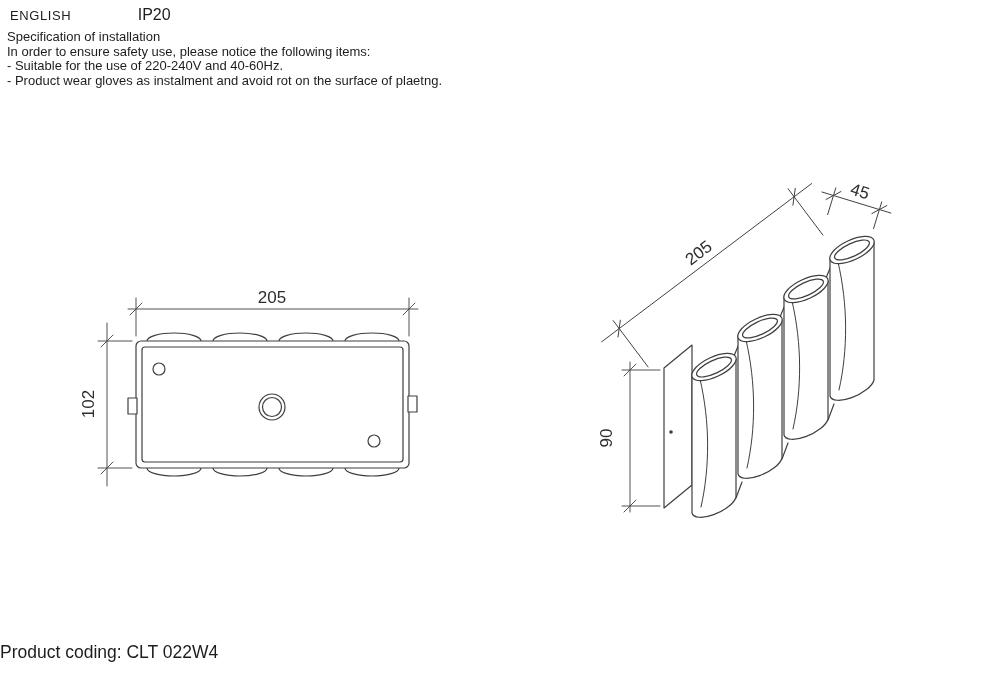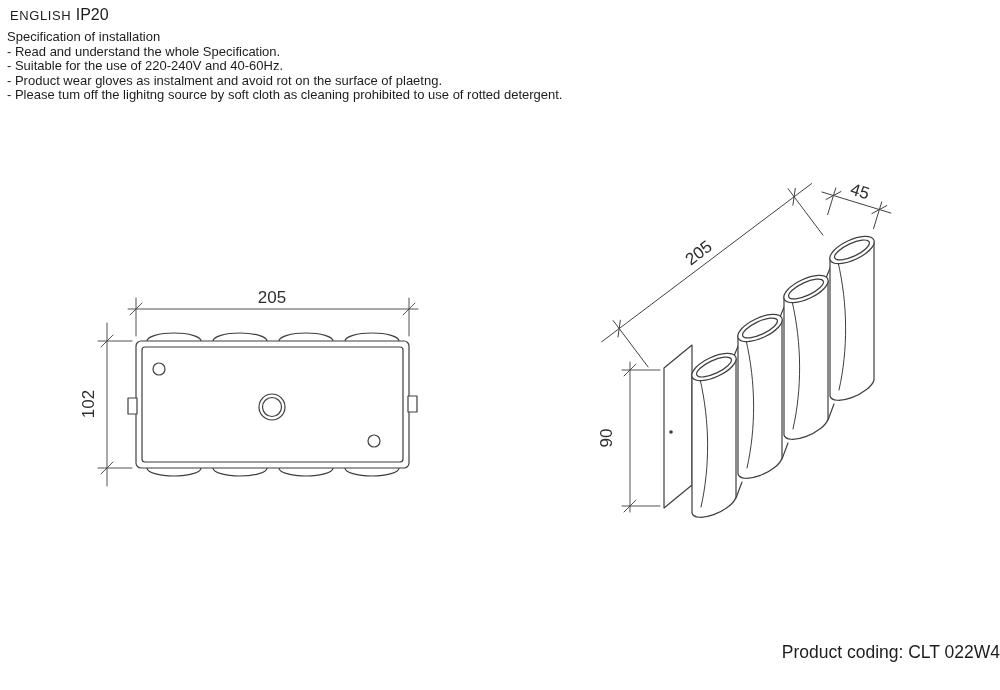--- a/index.html
+++ b/index.html
@@ -2,41 +2,40 @@
 <html><head>
 <meta charset="utf-8">
 <style>
   html,body{margin:0;padding:0;}
   body{
     width:1000px;height:690px;background:#ffffff;position:relative;
     font-family:"Liberation Sans", sans-serif;color:#1d1d1d;overflow:hidden;
   }
   .header{position:absolute;top:6px;left:10px;white-space:nowrap;}
   .lang{font-size:13px;letter-spacing:.6px;}
-  .ip{font-size:16px;}
+  .ip{font-size:16px;margin-left:62px;}
   .spec{position:absolute;top:30px;left:7px;font-size:13px;line-height:14.5px;width:560px;}
   .drawing-front{position:absolute;left:80px;top:280px;}
   .drawing-perspective{position:absolute;left:590px;top:180px;}
-  .footer{position:absolute;top:642px;left:0;width:100%;text-align:right;font-size:17.5px;}
+  .footer{position:absolute;top:642px;left:0;width:100%;text-align:left;font-size:17.5px;}
   .dim-text{font-size:17px;fill:#2e2e2e;font-family:"Liberation Sans", sans-serif;}
 </style>
 </head>
 <body>
 
 <div class="header">
   <span class="lang">ENGLISH</span>
   <span class="ip">IP20</span>
 </div>
 
 <div class="spec">
   <div>Specification of installation</div>
-  <div>- Read and understand the whole Specification.</div>
+  <div>In order to ensure safety use, please notice the following items:</div>
   <div>- Suitable for the use of 220-240V and 40-60Hz.</div>
   <div>- Product wear gloves as instalment and avoid rot on the surface of plaetng.</div>
-  <div>- Please tum off the lighitng source by soft cloth as cleaning prohibited to use of rotted detergent.</div>
 </div>
 
 <svg class="drawing-front" width="350" height="220" viewBox="0 0 350 220">
   <g stroke="#3f3f3f" stroke-width="1.2" fill="none" stroke-linecap="round" stroke-linejoin="round">
 
     <path d="M67,61 A27 8 0 0 1 121,61"></path>
     <path d="M133,61 A27 8 0 0 1 187,61"></path>
     <path d="M199,61 A27 8 0 0 1 253,61"></path>
     <path d="M265,61 A27 8 0 0 1 319,61"></path>
 

